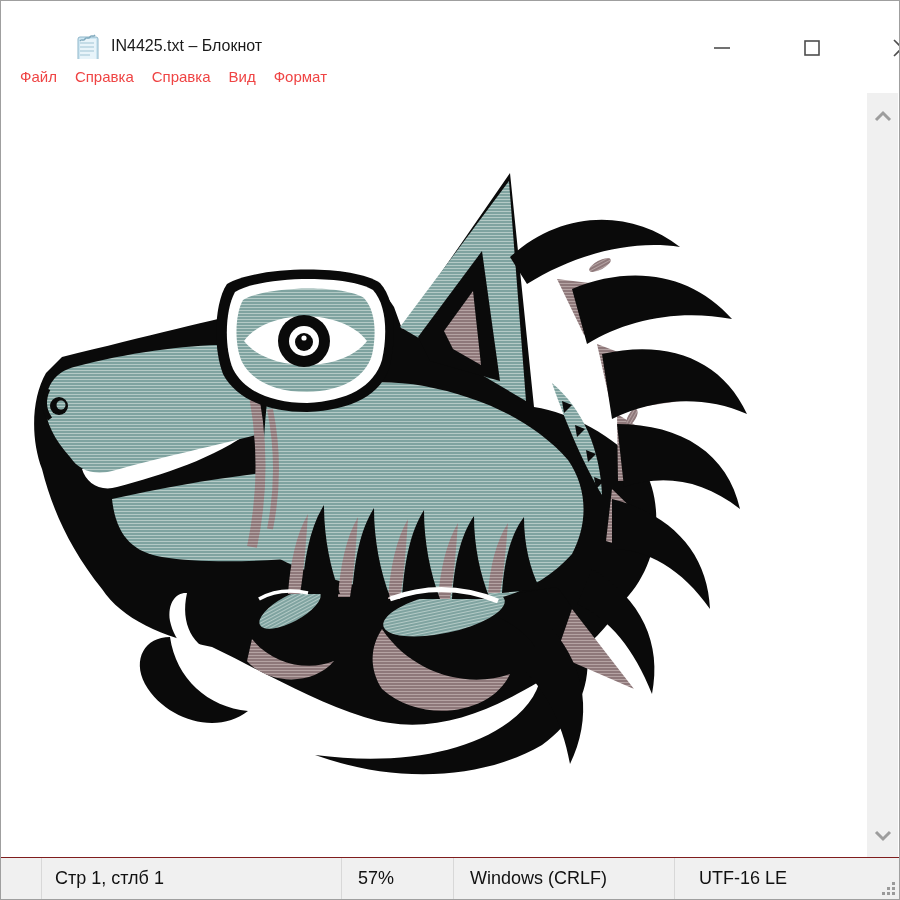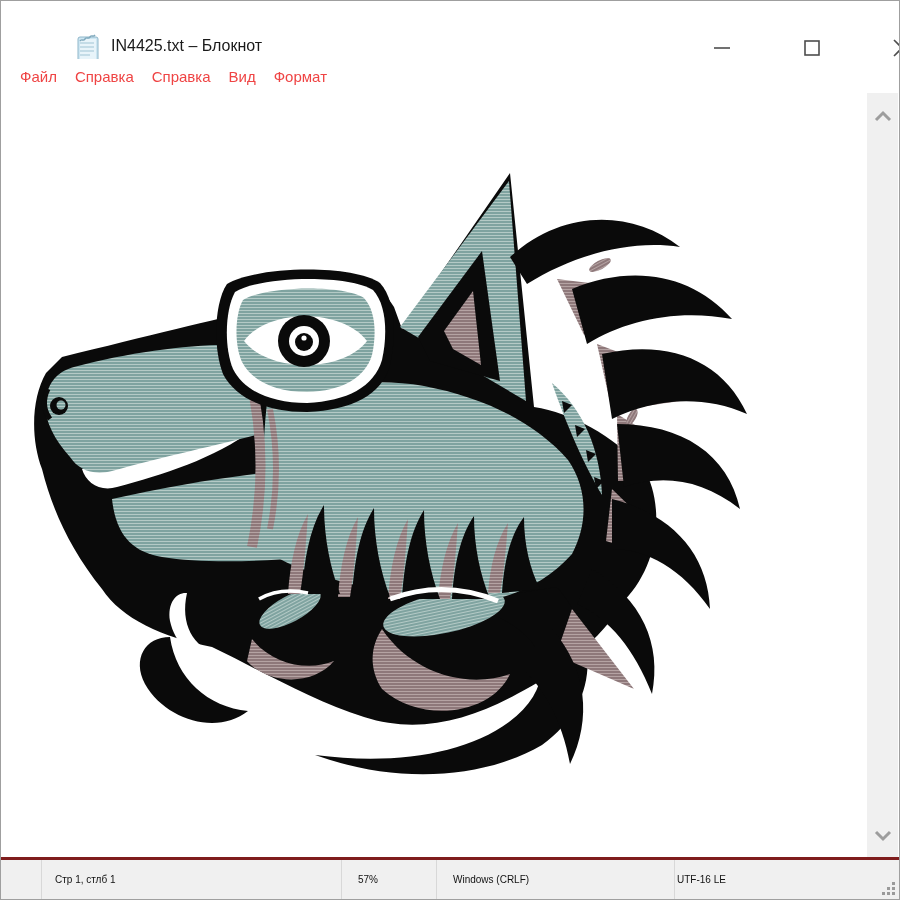--- a/index.html
+++ b/index.html
@@ -31,27 +31,27 @@
     background:#fff; overflow:hidden; }
   .art { position:absolute; left:10px; top:76px; width:740px; height:612px; }
   .caret { position:absolute; left:865px; top:94px; width:2px; height:100px; background:#1c1c1c; }
   
   .scrollbar { position:absolute; right:1px; top:92px; width:31px; height:766px; background:#f0f0f0; }
   .scroll-btn { position:absolute; left:0; width:31px; height:34px; display:flex;
     align-items:center; justify-content:center; }
   .scroll-up { top:6px; } .scroll-down { bottom:6px; }
   
   .statusbar { position:absolute; left:0; bottom:0; width:100%; height:42px;
-    background:#f0f0f0; border-top:3px solid #7f1d1d; font-size:10px; color:#111; }
+    background:#f0f0f0; border-top:1px solid #7f1d1d; font-size:18px; color:#111; }
   .status-cell { position:absolute; top:0; height:100%; display:flex; align-items:center;
     padding-left:13px; border-left:1px solid #d8d8d8; white-space:nowrap; }
   .cell-pos  { left:40px;  width:300px; }
   .cell-zoom { left:340px; width:95px;  padding-left:16px; }
-  .cell-eol  { left:435px; width:238px; padding-left:16px; }
-  .cell-enc  { left:673px; width:227px; padding-left:2px; }
+  .cell-eol  { left:452px; width:238px; padding-left:16px; }
+  .cell-enc  { left:673px; width:227px; padding-left:24px; }
   .resize-grip { position:absolute; right:3px; bottom:3px; width:16px; height:16px; }
 </style>
 </head>
 <body>
 
 <div class="window">
 
   <div class="titlebar">
     <svg class="app-icon" viewBox="0 0 26 30">
       <rect x="3" y="4" width="20" height="24" rx="2" fill="#cde6f2" stroke="#8fb6c9" stroke-width="1"></rect>

